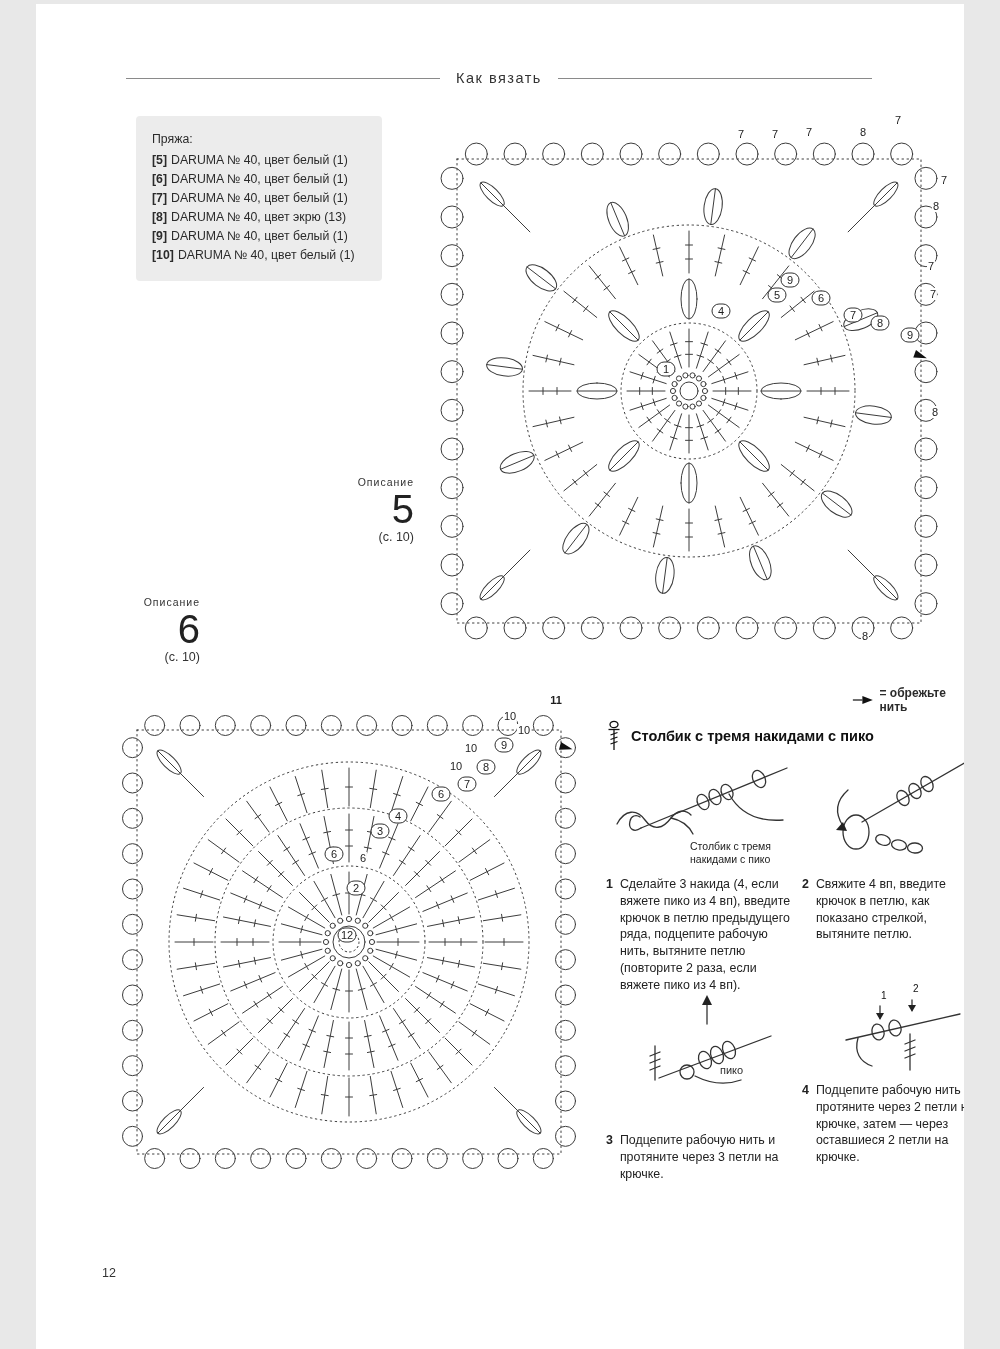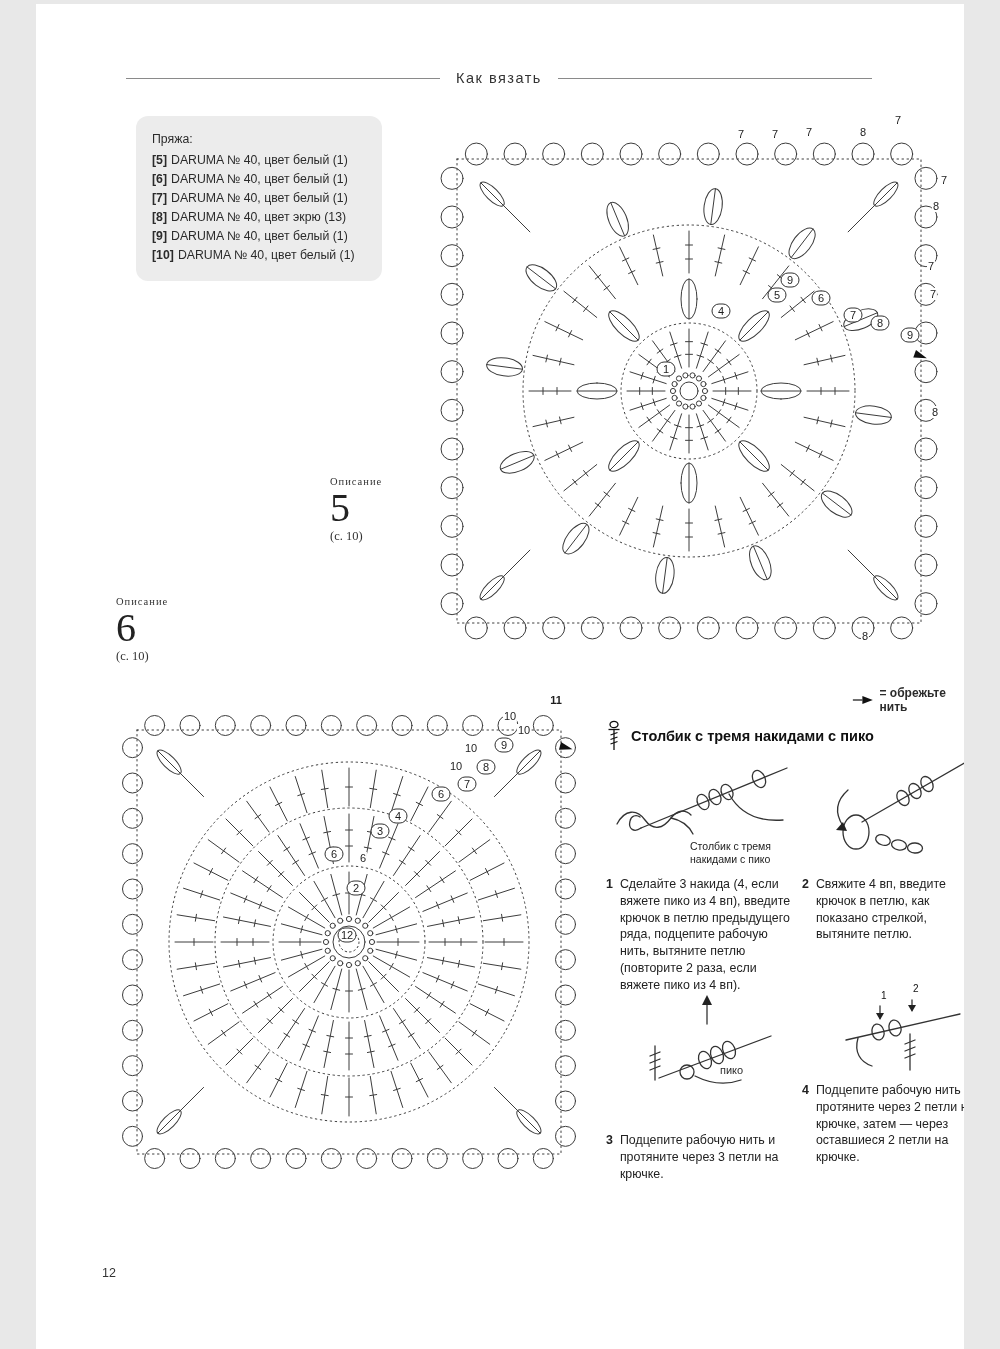--- a/index.html
+++ b/index.html
@@ -6,27 +6,27 @@
   .page{
     position:relative;width:928px;height:1349px;margin:4px auto;background:#ffffff;
     font-family:"Liberation Sans", sans-serif;color:#2b2b2b;overflow:hidden;
   }
   
   .header{position:absolute;left:90px;right:92px;top:66px;display:flex;align-items:center;gap:16px;}
   .header .rule{flex:1;height:1px;background:#8a8a8a;}
   .header-title{font-size:14.5px;letter-spacing:1.5px;color:#333;}
   
   .yarn-box{position:absolute;left:100px;top:112px;width:246px;box-sizing:border-box;
-    background:#ececec;border-radius:12px;padding:14px 14px 16px 16px;font-size:12.3px;line-height:19px;}
+    background:#ececec;border-radius:4px;padding:14px 14px 16px 16px;font-size:12.3px;line-height:19px;}
   .yarn-title{margin-bottom:2px;}
   .yarn-item{display:flex;}
   .yarn-item .yn{font-weight:700;margin-right:4px;white-space:nowrap;}
   .hook-note{margin-top:10px;width:190px;}
   
-  .desc{position:absolute;width:84px;text-align:left;font-family:Liberation Serif, serif;}
+  .desc{position:absolute;width:84px;text-align:right;}
   .desc-5{left:294px;top:472px;}
   .desc-6{left:80px;top:592px;}
   .desc-word{font-size:10.5px;letter-spacing:1px;color:#333;}
   .desc-num{font-size:40px;line-height:42px;color:#222;}
   .desc-ref{font-size:12.5px;color:#333;}
   
   .chart{position:absolute;}
   .chart-top{left:368px;top:100px;width:572px;height:578px;}
   .chart-bottom{left:55px;top:688px;width:520px;height:508px;}
   .clbl{position:absolute;font-size:11px;color:#1d1d1d;transform:translate(-50%,-50%);

